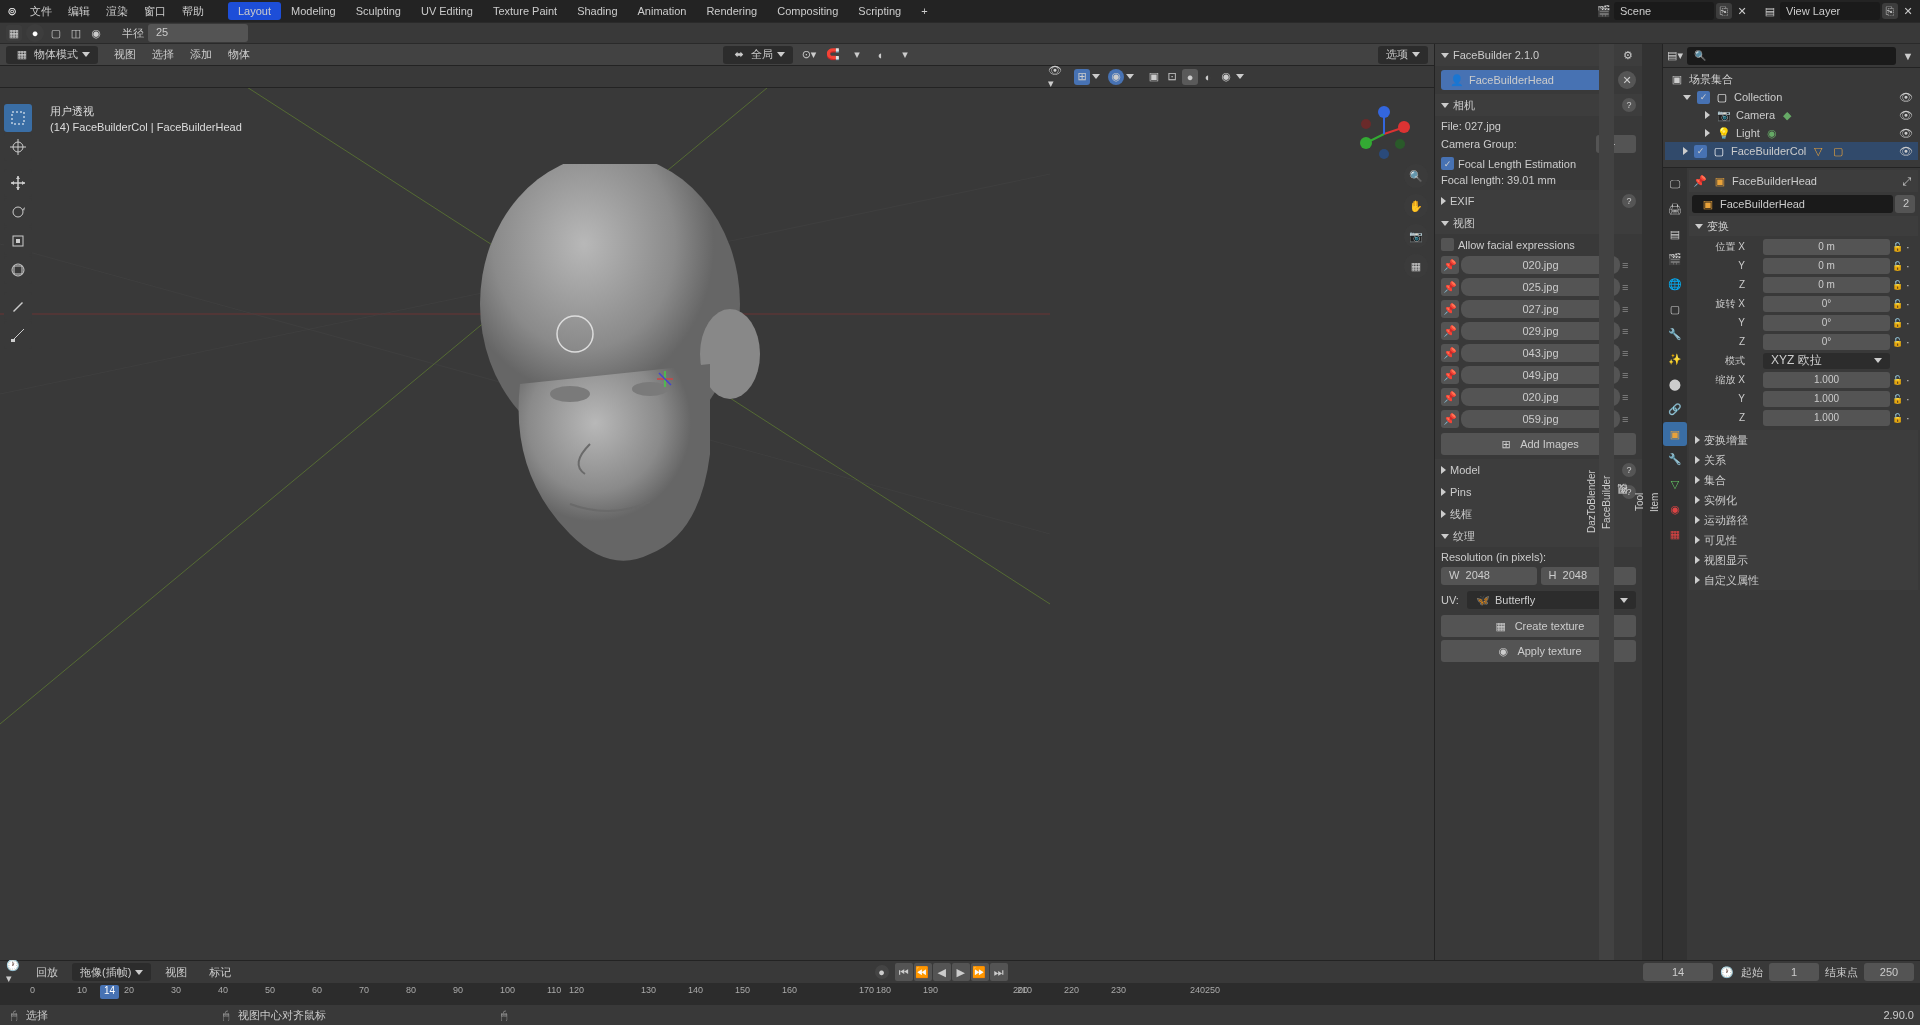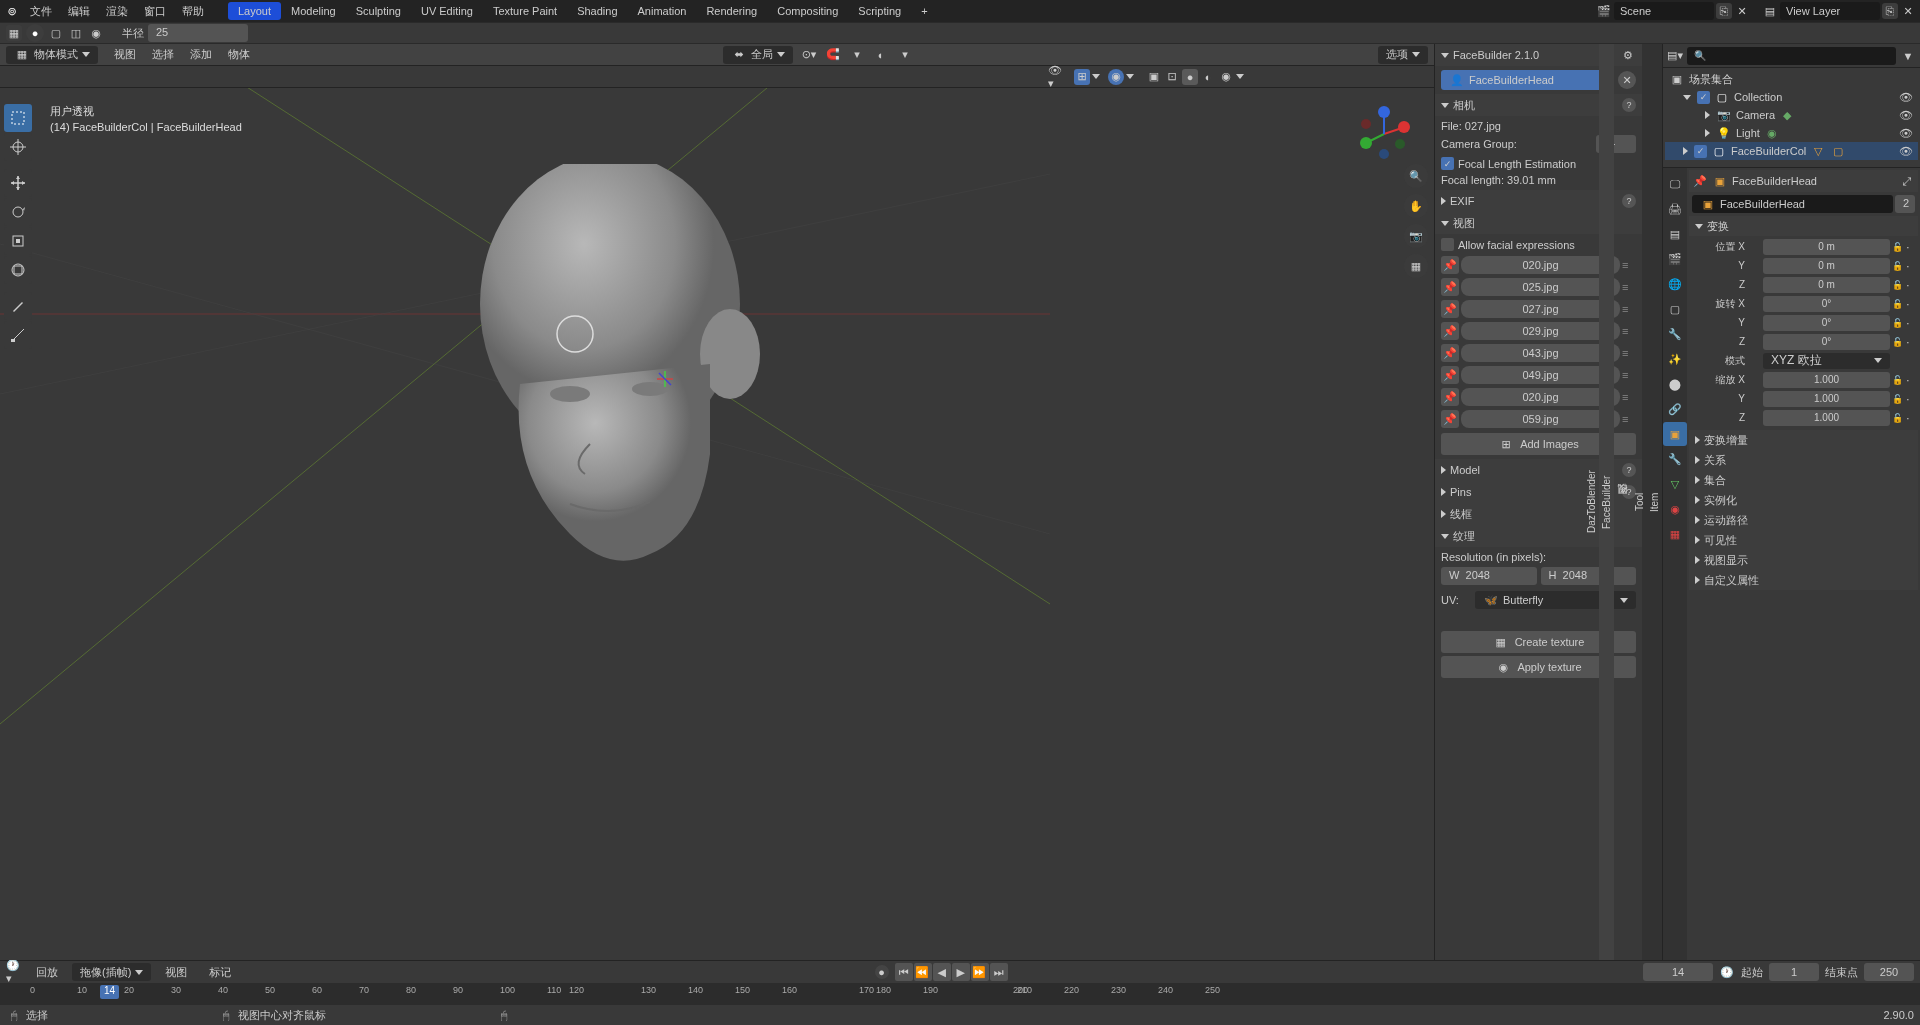--- a/index.html
+++ b/index.html
@@ -370,21 +370,21 @@
       <div class="panel-hdr">
           <span class="tri"></span>
           <span style="flex:1">纹理</span>
         </div>
       <div class="panel-body">
         <div style="margin-bottom:4px">Resolution (in pixels):</div>
         <div class="row" style="gap:4px;margin-bottom:6px">
           <div class="num-field" style="flex:1;min-width:0"><span>W</span>&nbsp;&nbsp;<span>2048</span></div>
           <div class="num-field" style="flex:1;min-width:0"><span>H</span>&nbsp;&nbsp;<span>2048</span></div>
         </div>
-        <div class="row" style="gap:16px;margin-bottom:22px">
+        <div class="row" style="gap:8px;margin-bottom:6px">
             <span>UV:</span>
             <div class="dropdown" style="flex:1">
               <span class="icn">🦋</span>
               <span>Butterfly</span>
               <span style="flex:1"></span>
               <span class="tri"></span>
             </div>
           </div>
         <div class="wide-btn" style="margin-bottom:3px">
             <span class="icn">▦</span>
@@ -644,21 +644,21 @@
       <div class="tl-tick" style="left: 688px;">140</div>
       <div class="tl-tick" style="left: 735px;">150</div>
       <div class="tl-tick" style="left: 782px;">160</div>
       <div class="tl-tick" style="left: 859px; text-align: right;">170</div>
       <div class="tl-tick" style="left: 876px;">180</div>
       <div class="tl-tick" style="left: 923px;">190</div>
       <div class="tl-tick" style="left: 970px; margin-left: 43px;">200</div>
       <div class="tl-tick" style="left: 1017px;">210</div>
       <div class="tl-tick" style="left: 1064px;">220</div>
       <div class="tl-tick" style="left: 1111px;">230</div>
-      <div class="tl-tick" style="left: 1158px;">240</div>
+      <div class="tl-tick" style="left: 1190px;">240</div>
       <div class="tl-tick" style="left: 1205px;">250</div>
     </div>
   <div class="status-bar">
     <span class="row" style="gap:4px">
         <span class="icn">🖱</span>
         <span>选择</span>
       </span>
     <span style="width:130px"></span>
     <span class="row" style="gap:4px">
         <span class="icn">🖱</span>

